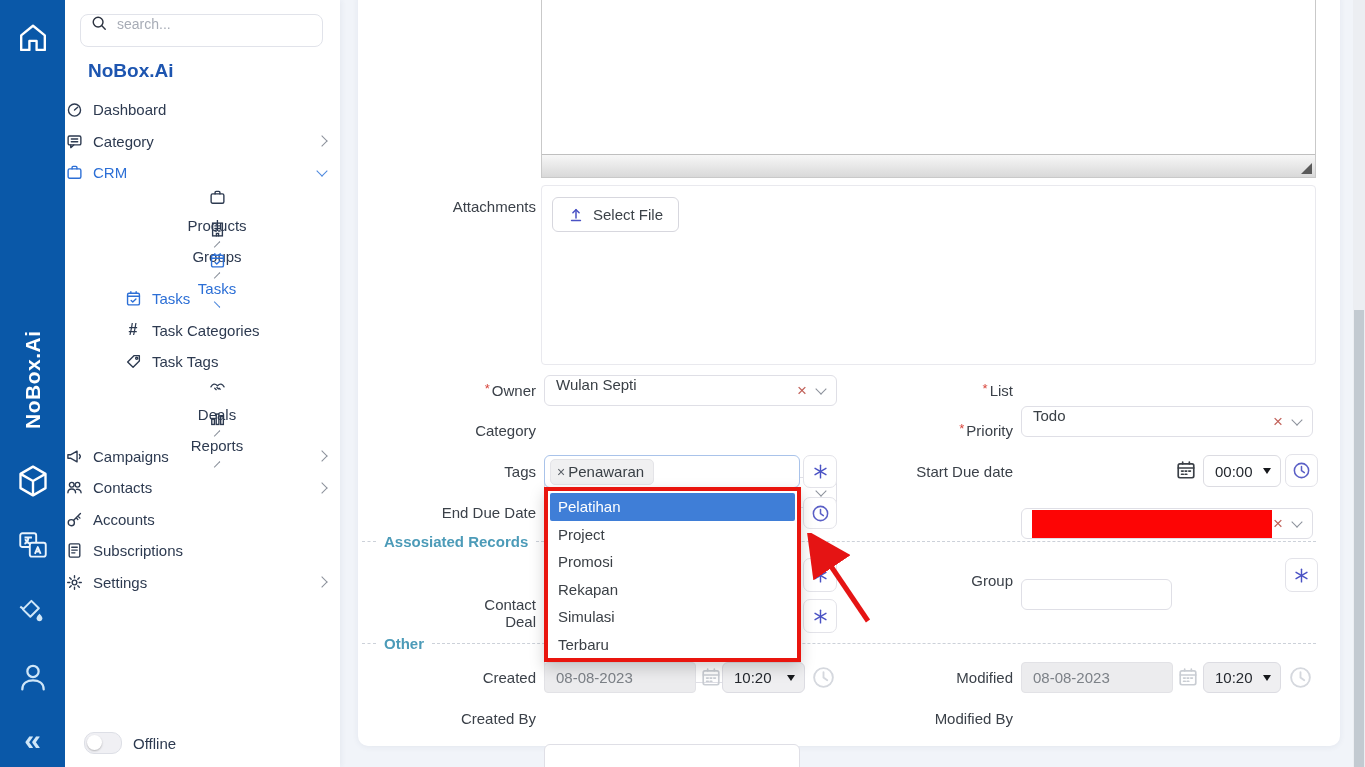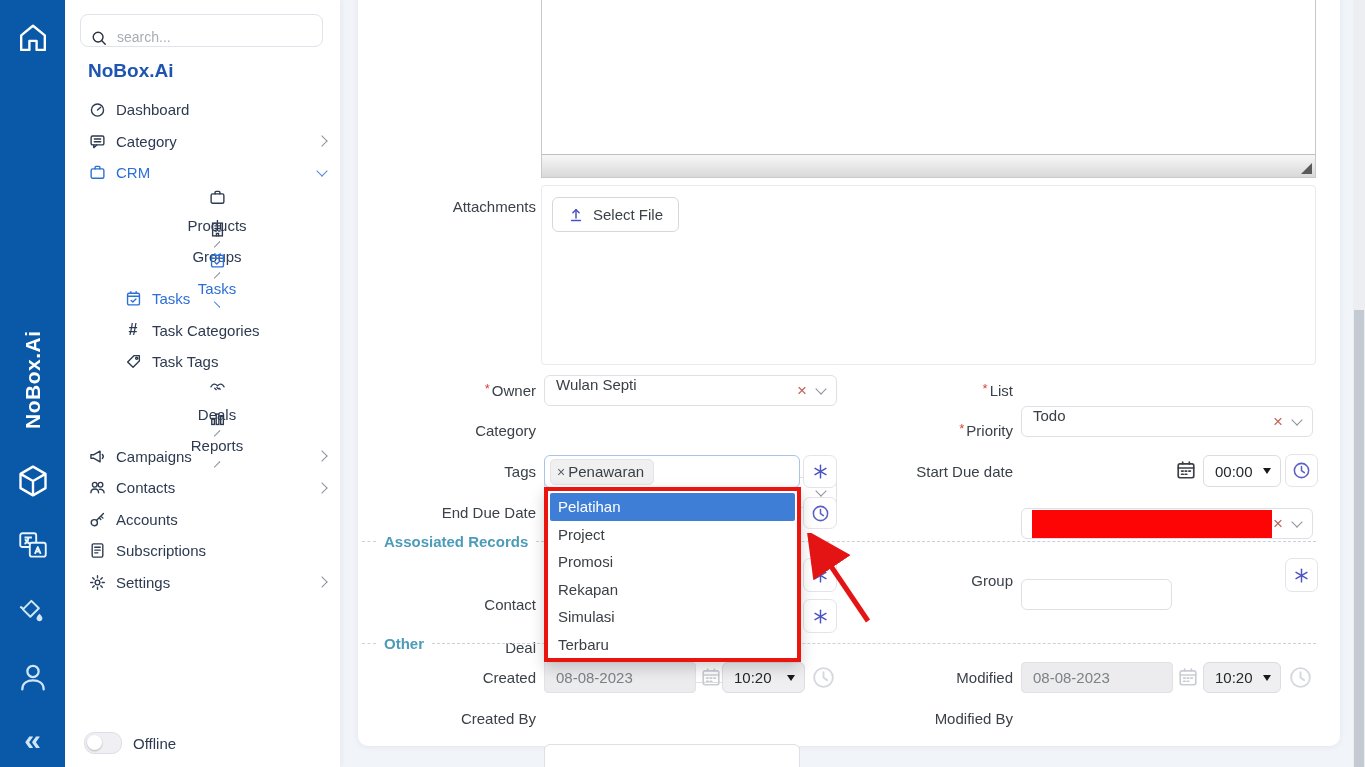--- a/index.html
+++ b/index.html
@@ -10,33 +10,33 @@
 
   
   .rail{left:0;top:0;width:65px;height:767px;background:#0a58a8;z-index:40;}
   .rail-ic{left:0;width:65px;display:flex;justify-content:center;align-items:center;}
   .rail-brand{left:0;top:300px;width:65px;height:160px;display:flex;align-items:center;justify-content:center;
               color:#fff;font-size:21px;font-weight:bold;writing-mode:vertical-rl;transform:rotate(180deg);letter-spacing:.5px;}
 
   
   .sidebar{left:65px;top:0;width:275px;height:767px;background:#fff;z-index:30;box-shadow:2px 0 5px rgba(30,50,90,.05);}
   .search{position:absolute;left:15px;top:14px;width:243px;height:33px;border:1px solid #e1e3ea;border-radius:8px;
-          display:flex;align-items:flex-end;padding:0 10px;gap:8px;background:#fff;box-sizing:border-box;}
+          display:flex;align-items:flex-start;padding:0 10px;gap:8px;background:#fff;box-sizing:border-box;}
   .search input{border:0;outline:0;flex:1;font-size:14px;color:#333;font-family:inherit;background:transparent;}
   .search input::placeholder{color:#a7acb6;}
   .sb-brand{position:absolute;left:23px;top:60px;font-size:19px;font-weight:bold;color:#1d55b0;}
   .menu{position:absolute;left:0;top:94px;width:275px;}
   .mi{height:31.5px;display:flex;align-items:center;gap:10px;padding-right:14px;cursor:pointer;}
   .mi .ic{width:18px;height:18px;flex:0 0 18px;display:flex;align-items:center;justify-content:center;}
   .mi .txt{font-size:15px;color:#2d3a50;font-weight:500;flex:1;white-space:nowrap;}
   .mi.active .txt{color:#2c6fd6;}
   .mi .ic svg{stroke:#2d3a50;}
   .mi.active .ic svg{stroke:#2c6fd6;}
   .mi .hashtxt{font-size:16px;font-weight:bold;color:#2d3a50;line-height:18px;}
-  .lv0{padding-left:23px;}.lv1{padding-left:43px;flex-direction:column;}.lv2{padding-left:59px;}
+  .lv0{}.lv1{padding-left:43px;flex-direction:column;}.lv2{padding-left:59px;}
   .chev-r{width:7px;height:7px;border-right:1.6px solid #8b919b;border-bottom:1.6px solid #8b919b;transform:rotate(-45deg);}
   .chev-d{width:7px;height:7px;border-right:1.6px solid #4d88dd;border-bottom:1.6px solid #4d88dd;transform:rotate(45deg);margin-top:-3px;}
   .offline{position:absolute;left:19px;top:732px;display:flex;align-items:center;gap:11px;}
   .toggle{width:36px;height:20px;border-radius:10px;background:#f0f0f4;border:1px solid #dddfe6;position:relative;}
   .knob{position:absolute;left:2px;top:1.5px;width:15px;height:15px;border-radius:50%;background:#fff;box-shadow:0 1px 2px rgba(0,0,0,.25);}
   .offline .txt{font-size:15px;color:#2d3a50;}
 
   
   .card{left:358px;top:-12px;width:982px;height:758px;background:#fff;border-radius:10px;box-shadow:0 1px 6px rgba(40,60,100,.07);}
   .editor{left:541px;top:-12px;width:775px;height:190px;border:1px solid #c9c9c9;background:#fff;box-sizing:border-box;}
@@ -195,21 +195,21 @@
   <div class="abs lbl" style="left:813px;top:570px;width:200px;">Group</div>
 
   <div class="abs sqbtn" style="left:1285px;top:558px;width:33px;height:34px;">
     <svg width="17" height="17" viewBox="0 0 20 20" fill="none" stroke="#4a52c4" stroke-width="1.7" stroke-linecap="round">
       <path d="M10 2.5v15"></path>
         <path d="M3.6 6.2l12.8 7.6"></path>
         <path d="M16.4 6.2 3.6 13.8"></path>
     </svg>
   </div>
 
-  <div class="abs lbl" style="left:336px;top:611px;width:200px;margin-top:26px;">Deal</div>
+  <div class="abs lbl" style="left:336px;top:611px;width:200px;">Deal</div>
 
   <div class="abs sqbtn" style="left:803px;top:599px;width:34px;height:34px;">
     <svg width="17" height="17" viewBox="0 0 20 20" fill="none" stroke="#4a52c4" stroke-width="1.7" stroke-linecap="round">
       <path d="M10 2.5v15"></path>
         <path d="M3.6 6.2l12.8 7.6"></path>
         <path d="M16.4 6.2 3.6 13.8"></path>
     </svg>
   </div>
 
   <div class="abs sec" style="left:362px;top:635px;width:954px;height:16px;">

